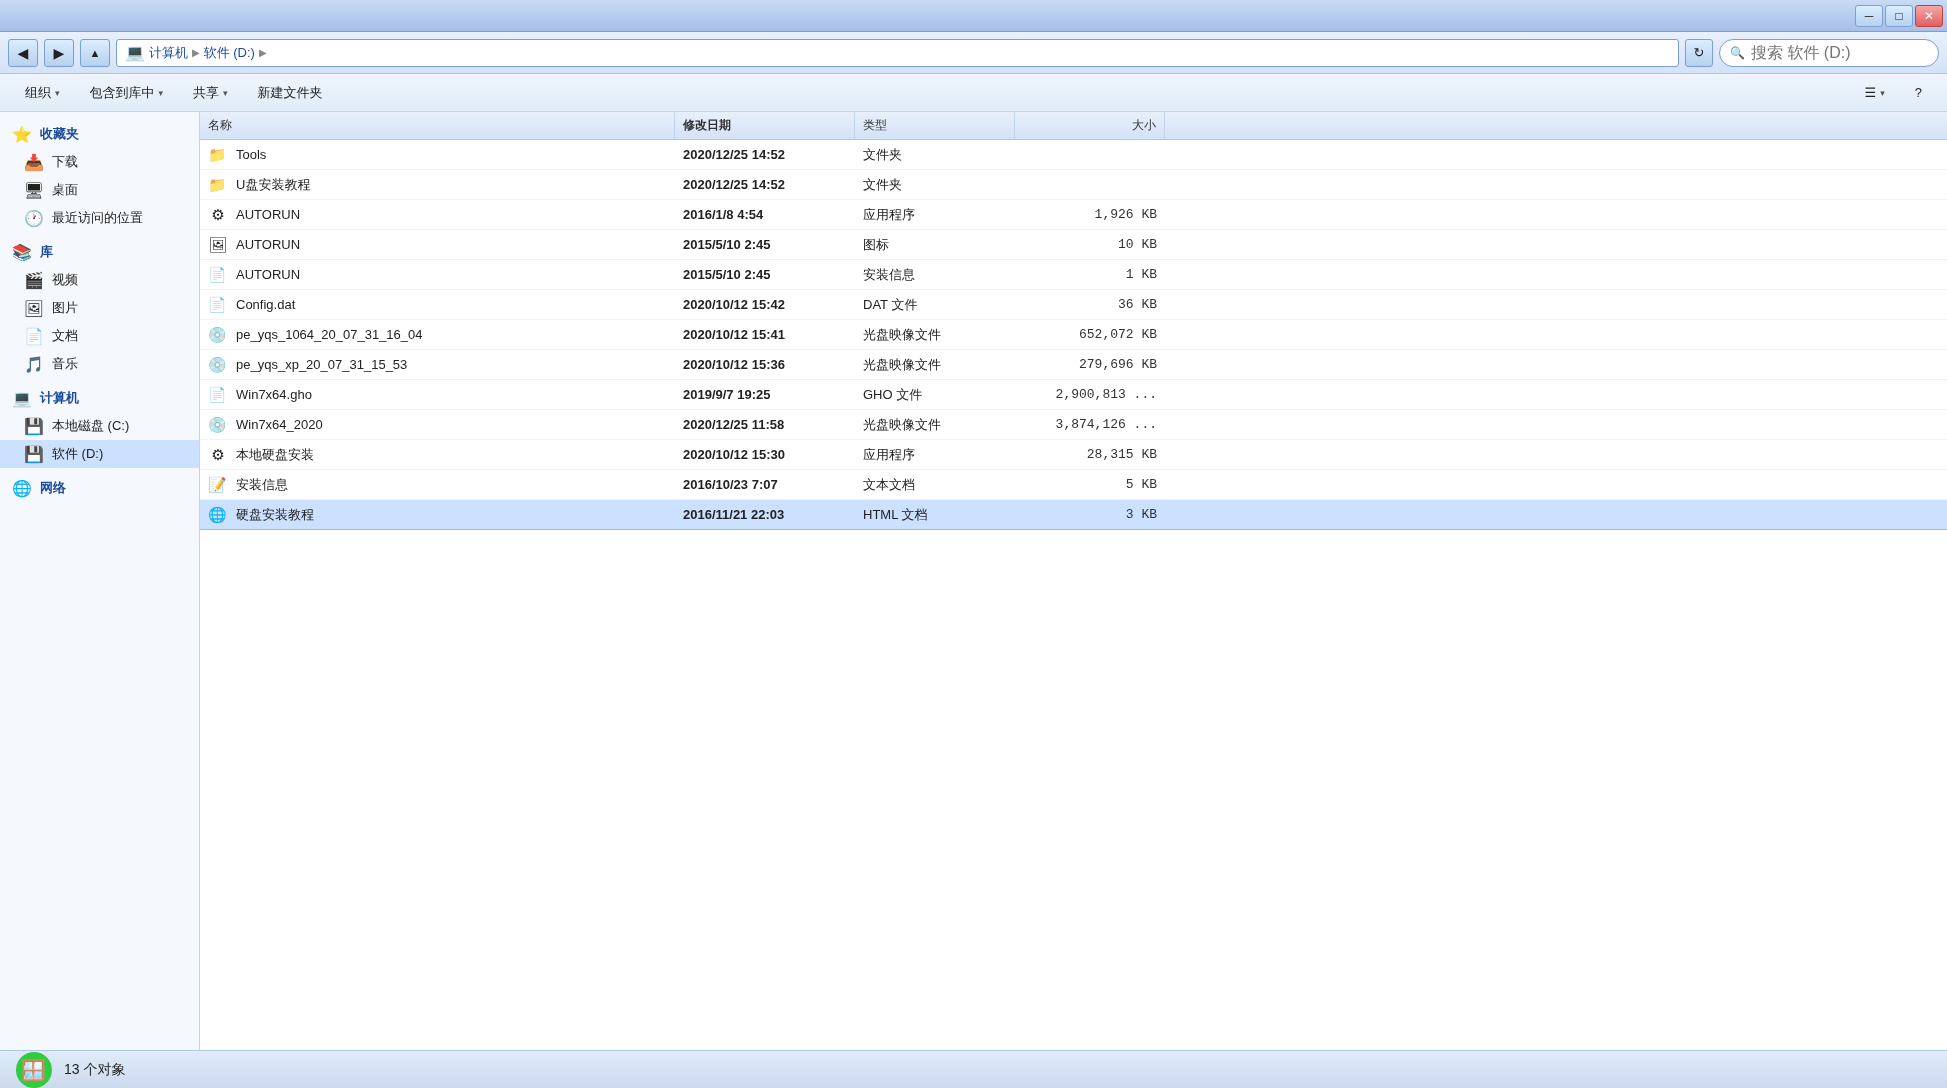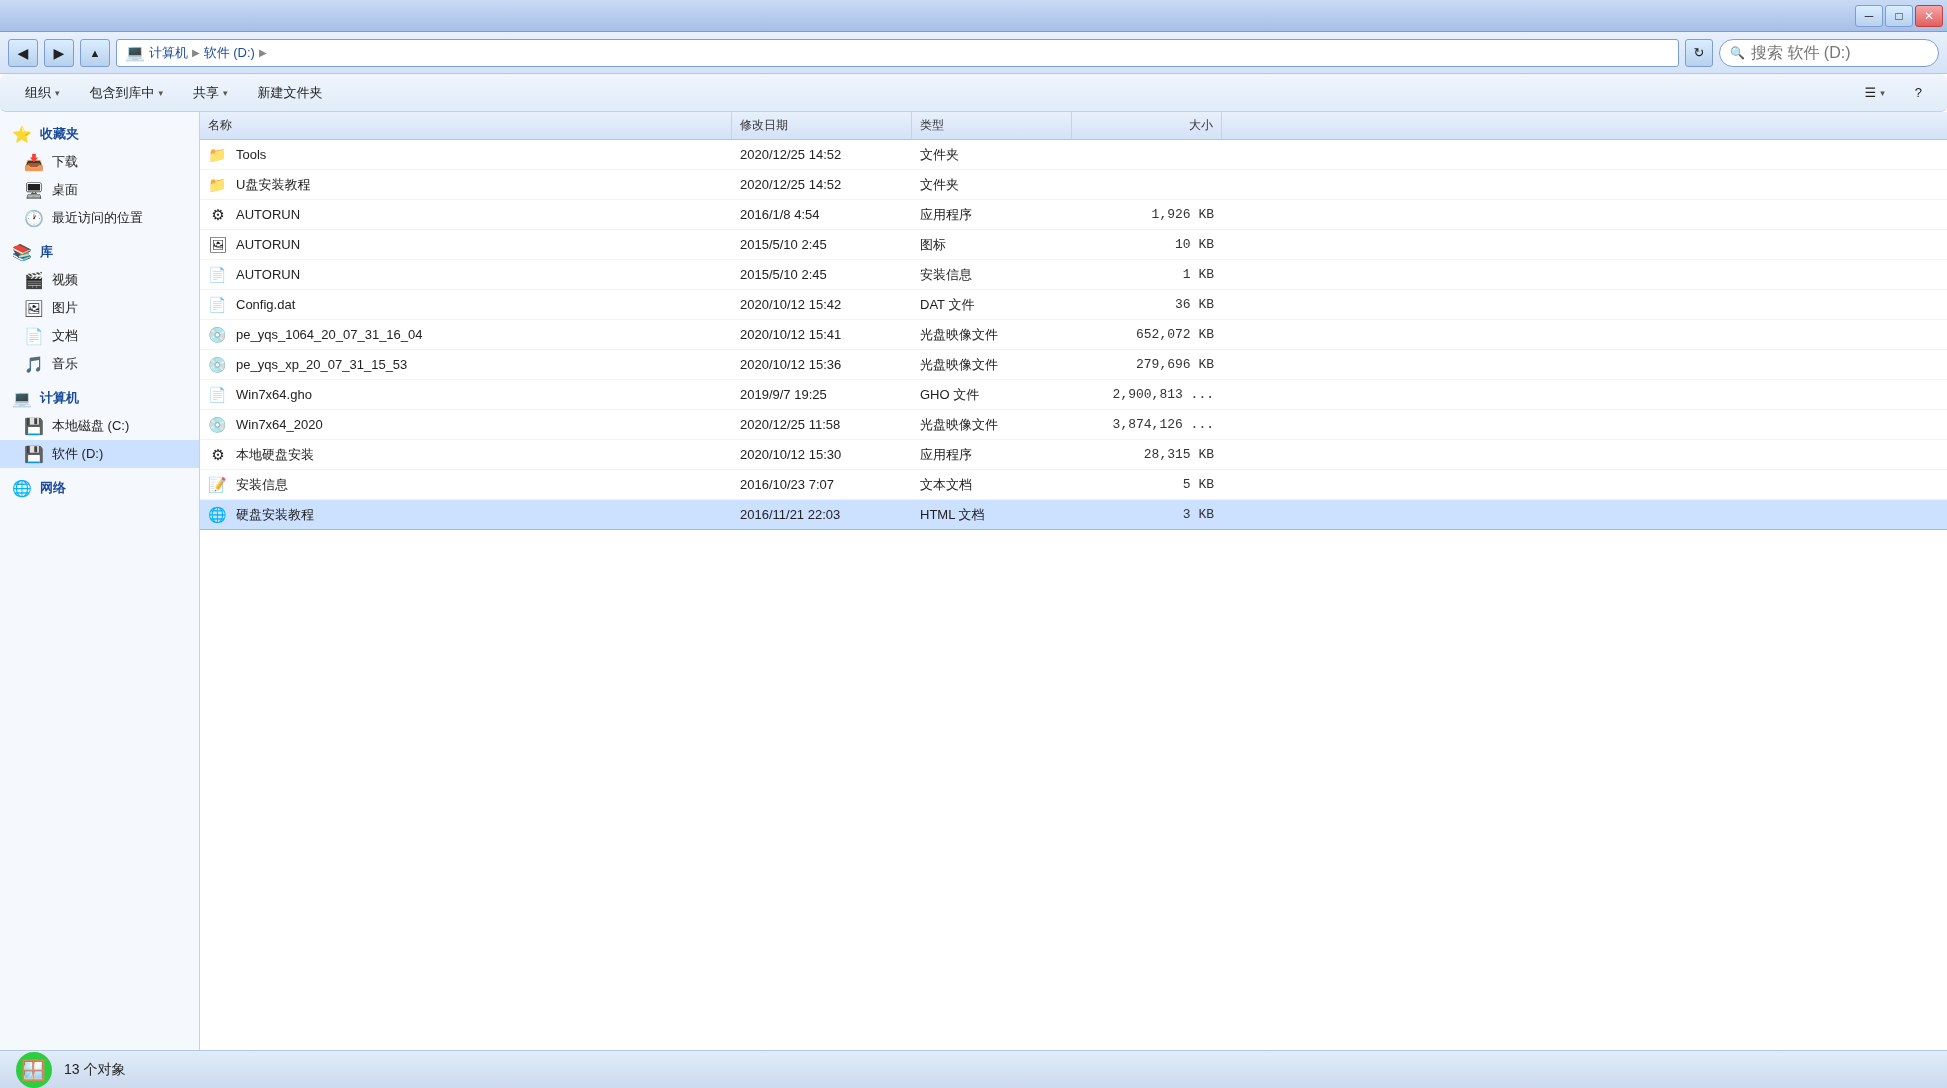--- a/index.html
+++ b/index.html
@@ -109,21 +109,20 @@
 
     
     .toolbar {
       height: 38px;
       background: linear-gradient(to bottom, #f0f5fd, #e0ecf8);
       display: flex;
       align-items: center;
       padding: 0 12px;
       gap: 4px;
       border-bottom: 1px solid #c0d4ec;
-      border-radius: 6px;
     }
     .toolbar-btn {
       height: 28px;
       padding: 0 12px;
       border: 1px solid transparent;
       background: transparent;
       border-radius: 3px;
       cursor: pointer;
       display: flex;
       align-items: center;
@@ -202,22 +201,22 @@
     }
     .file-list-header .col {
       padding: 0 8px;
       border-right: 1px solid #c0d4ec;
       height: 100%;
       display: flex;
       align-items: center;
       cursor: pointer;
       user-select: none;
     }
-    .col-name { width: 532px; }
-    .col-date { width: 180px; }
+    .col-name { width: 475px; }
+    .col-date { width: 180px; font-weight: bold; }
     .col-type { width: 160px; }
     .col-size { width: 150px; text-align: center; justify-content: flex-end; }
 
     .file-row {
       display: flex;
       align-items: center;
       height: 30px;
       border-bottom: 1px solid #eef4ff;
       cursor: pointer;
       font-size: 13px;

